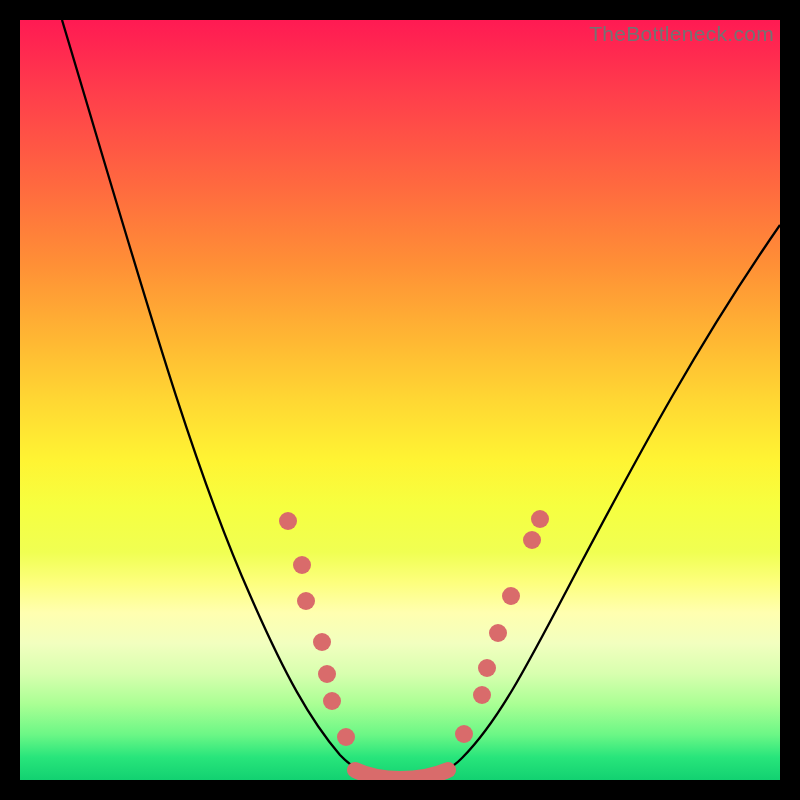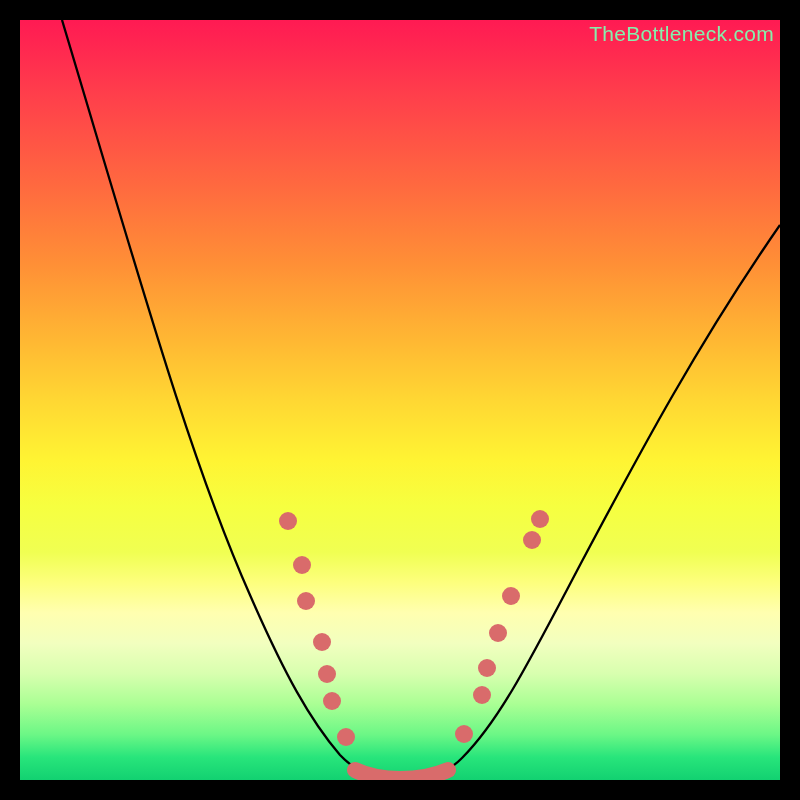--- a/index.html
+++ b/index.html
@@ -42,21 +42,21 @@
       #aaff94 90%,
       #6cf786 94%,
       #28e57b 97%,
       #12d171 100%
     );
   }
   .watermark {
     position: absolute;
     top: 2px;
     right: 6px;
-    color: #86efac;
+    color: #737373;
     font-size: 21px;
     letter-spacing: 0.3px;
     font-weight: 500;
   }
   svg.curve {
     position: absolute;
     left: 0;
     top: 0;
     width: 760px;
     height: 760px;

